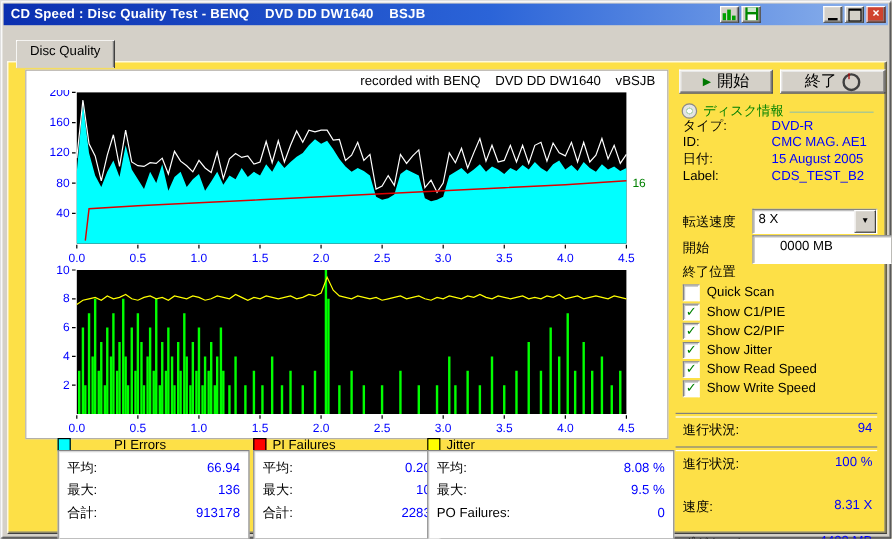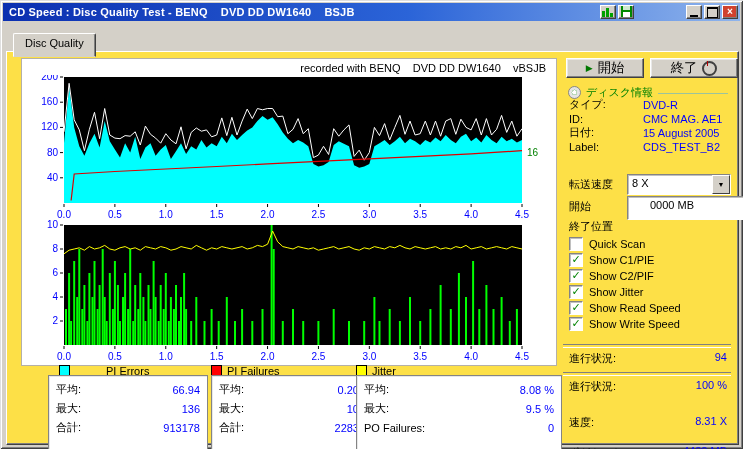--- a/index.html
+++ b/index.html
@@ -258,21 +258,21 @@
           <text x="347.3333333333333" y="141" text-anchor="middle" fill="#0000ff" font-size="10">3.0</text>
           <line x1="398.22222222222223" y1="127" x2="398.22222222222223" y2="130" stroke="#000"></line>
           <text x="398.22222222222223" y="141" text-anchor="middle" fill="#0000ff" font-size="10">3.5</text>
           <line x1="449.1111111111111" y1="127" x2="449.1111111111111" y2="130" stroke="#000"></line>
           <text x="449.1111111111111" y="141" text-anchor="middle" fill="#0000ff" font-size="10">4.0</text>
           <line x1="500" y1="127" x2="500" y2="130" stroke="#000"></line>
           <text x="500" y="141" text-anchor="middle" fill="#0000ff" font-size="10">4.5</text>
         </svg>
     </div>
 
-    <div class="legend" style="left:52px;top:313px;gap:36px;">
+    <div class="legend" style="left:41px;top:313px;gap:36px;">
       <span class="sq" style="background: rgb(0, 255, 255);"></span>
       <span>PI Errors</span>
     </div>
     <div class="statbox" style="left:41px;top:323px;width:144px;height:66px;">
       <div class="statrow">
           <span>平均:</span>
           <span class="val">66.94</span>
         </div>
       <div class="statrow">
           <span>最大:</span>

